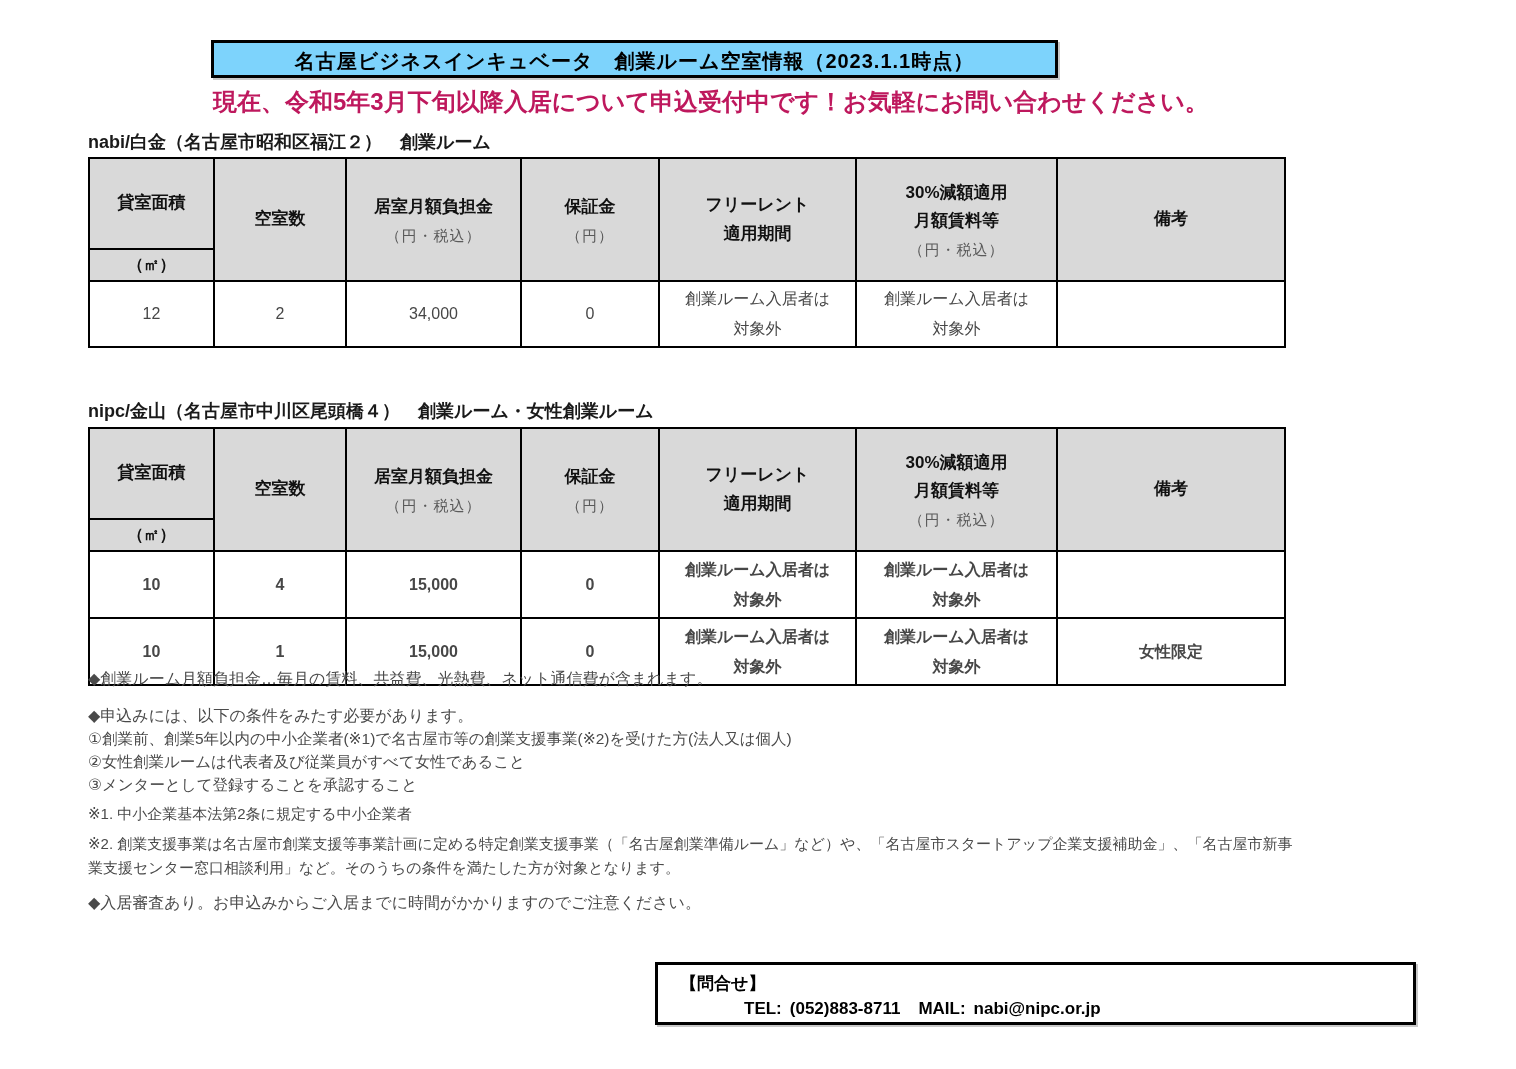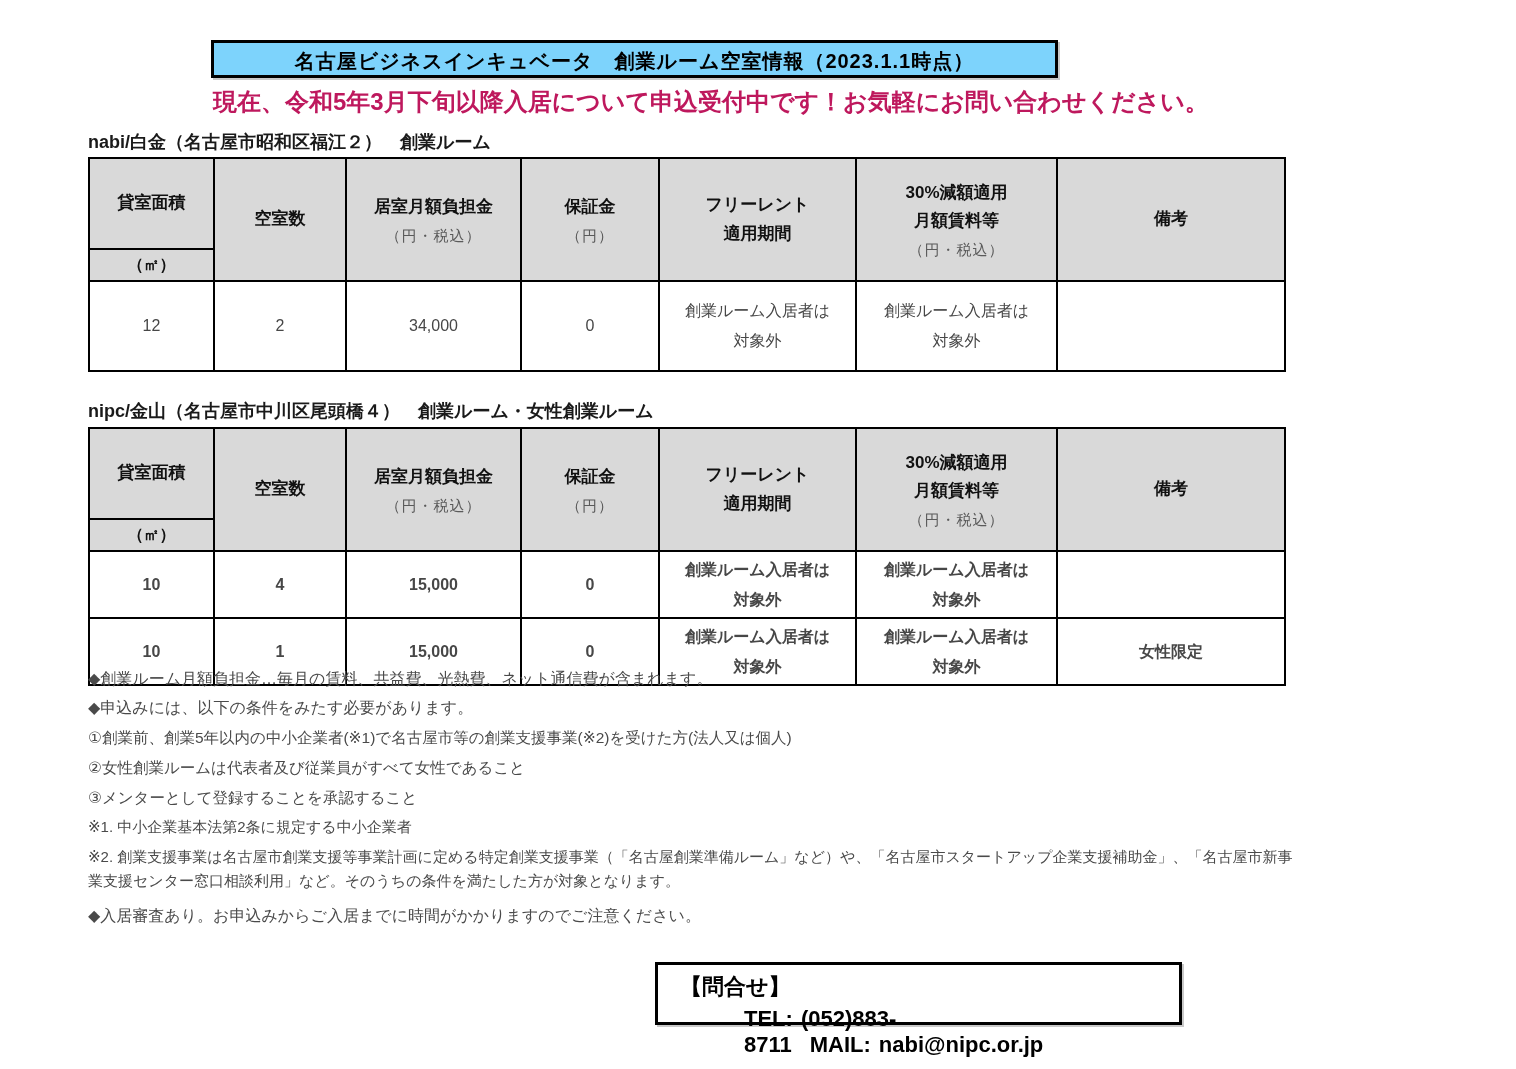--- a/index.html
+++ b/index.html
@@ -75,55 +75,55 @@
   tr.hrow-sub th { font-weight: bold; font-size: 16px; }
   .hdr-sub-label {
     display: block;
     font-weight: normal;
     font-size: 15px;
     color: #5a5a5a;
     margin-top: 6px;
     letter-spacing: 1px;
   }
   .hdr-line { display: block; line-height: 1.65; }
-  table.t0 tr.drow { height: 90px; }
+  table.t0 tr.drow { height: 66px; }
   table.t1 tr.drow { height: 67px; font-weight: bold; }
   table.vac td {
     background: #fff;
     font-size: 16px;
     color: #474747;
     white-space: pre-line;
     line-height: 1.85;
   }
 
   
   .notes {
     position: absolute;
     left: 88px; top: 667px;
     width: 1360px;
     color: #4a4a4a;
   }
   .note { font-size: 16px; line-height: 23px; }
-  .note.diamond { margin-top: 6px; }
-  .note.circle  { margin-top: 7px; font-size: 15.5px; }
+  .note.diamond { margin-top: 14px; }
+  .note.circle  { margin-top: 0; font-size: 15.5px; }
   .note.ref     { margin-top: 6px; font-size: 15px; white-space: pre-line; line-height: 24px; }
   .note.first   { margin-top: 0; }
   .note.last    { margin-top: 11px; }
 
   
   .contact-box {
     position: absolute;
     left: 655px; top: 962px;
-    width: 527px; height: 63px;
+    width: 761px; height: 63px;
     border: 3px solid #000;
     box-shadow: 2px 2px 0 #c9c9c9;
     background: #fff;
     font-weight: bold;
     color: #000;
-    font-size: 22px;
+    font-size: 17px;
     padding: 7px 0 16px 22px;
   }
   .contact-line1 { display: flex; }
   .contact-org { margin-left: 62px; }
   .contact-line2 { margin-left: 64px; margin-top: 4px; }
   .contact-line2 span { margin-right: 8px; }
   .contact-line2 .val { margin-right: 18px; }
 </style>
 </head>
 <body>

